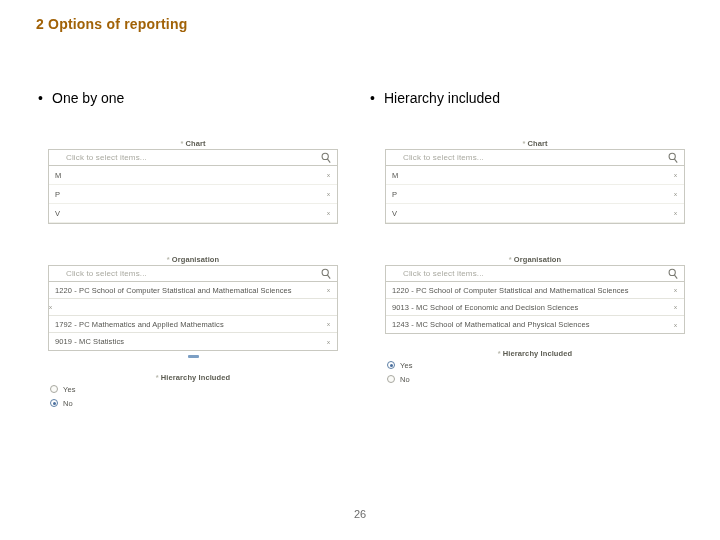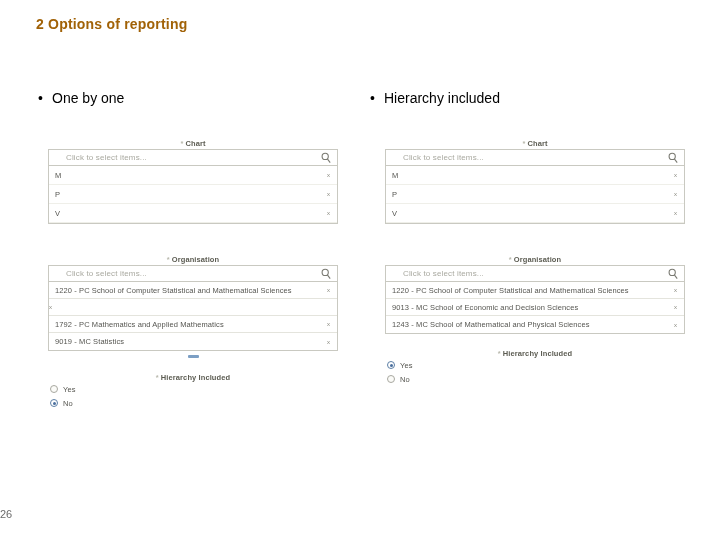--- a/index.html
+++ b/index.html
@@ -188,21 +188,21 @@
     margin-left: 5px;
     letter-spacing: 0.1px;
   }
 
   
   #page-number {
     position: absolute;
     left: 0;
     right: 0;
     top: 508px;
-    text-align: left;
+    text-align: center;
     font-size: 11px;
     color: #6b6b6b;
   }
 </style>
 </head>
 <body>
 
 <div id="slide-title">2 Options of reporting</div>
 
 <div class="bullet-row" id="bullet-left">

